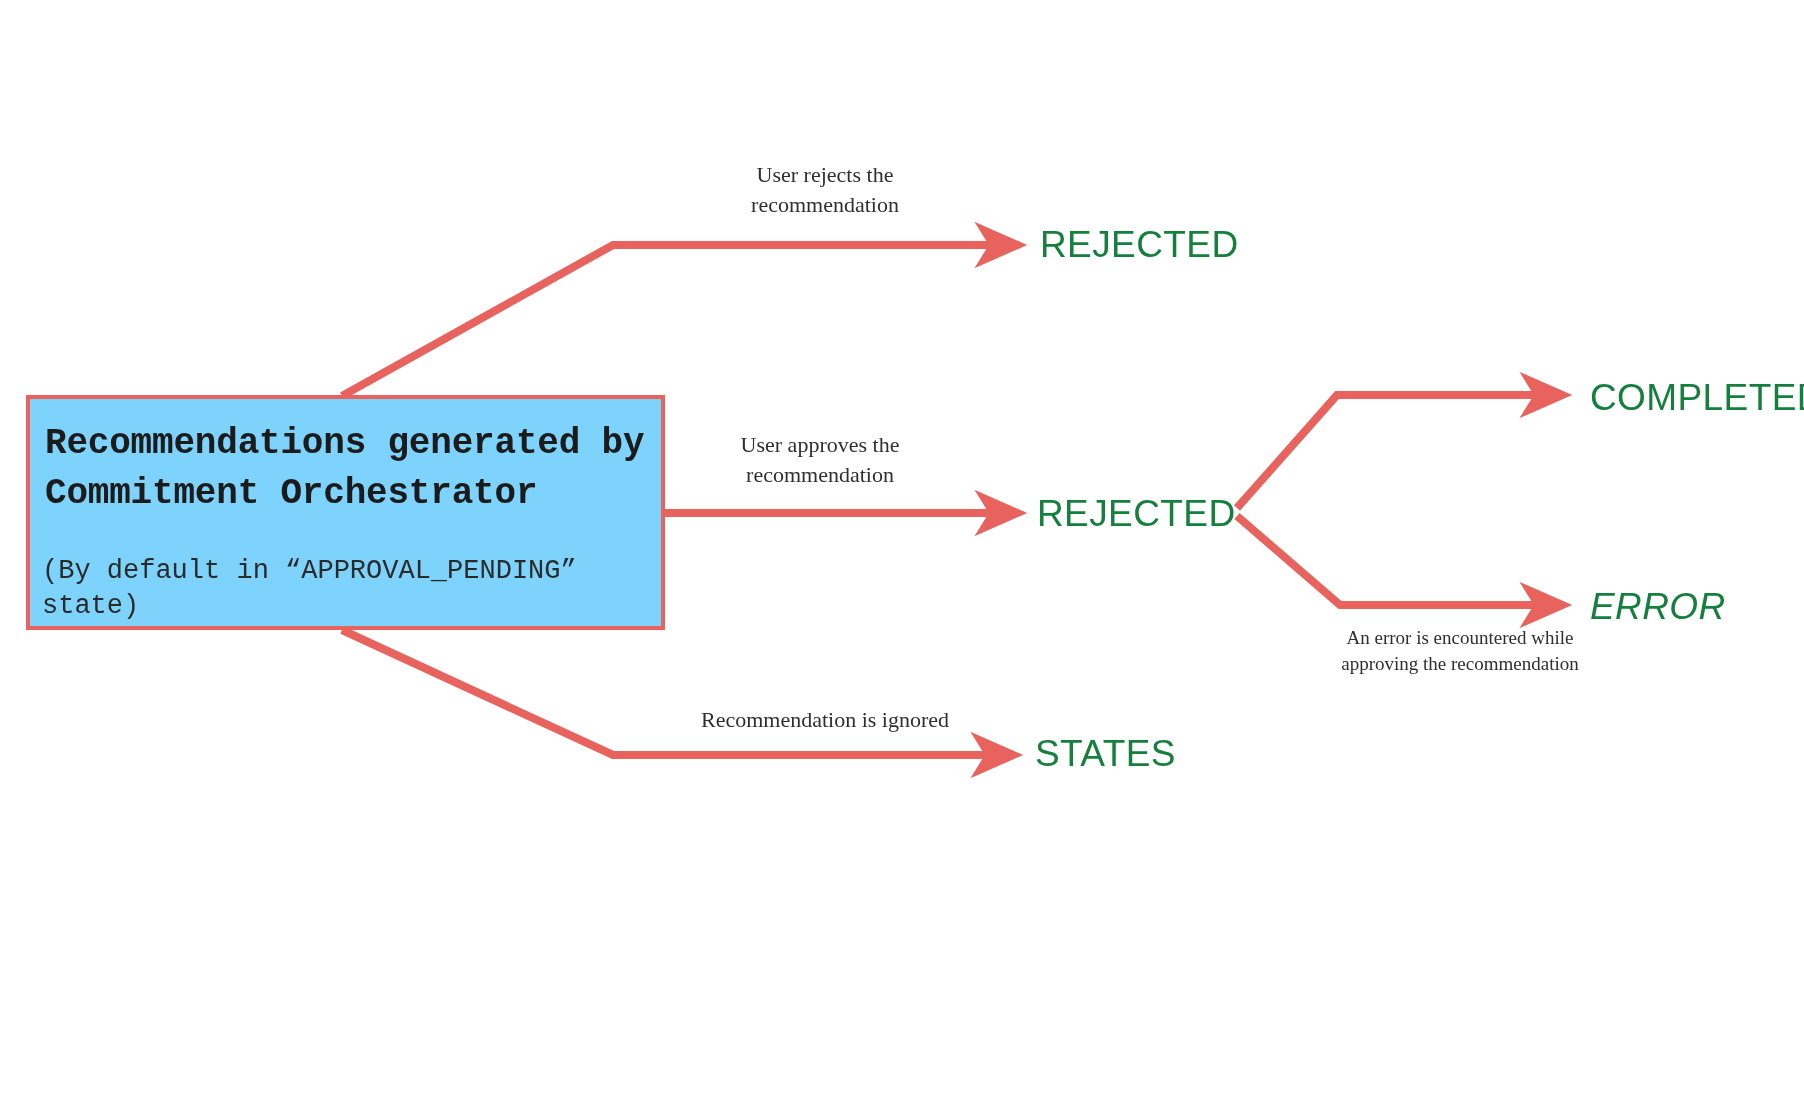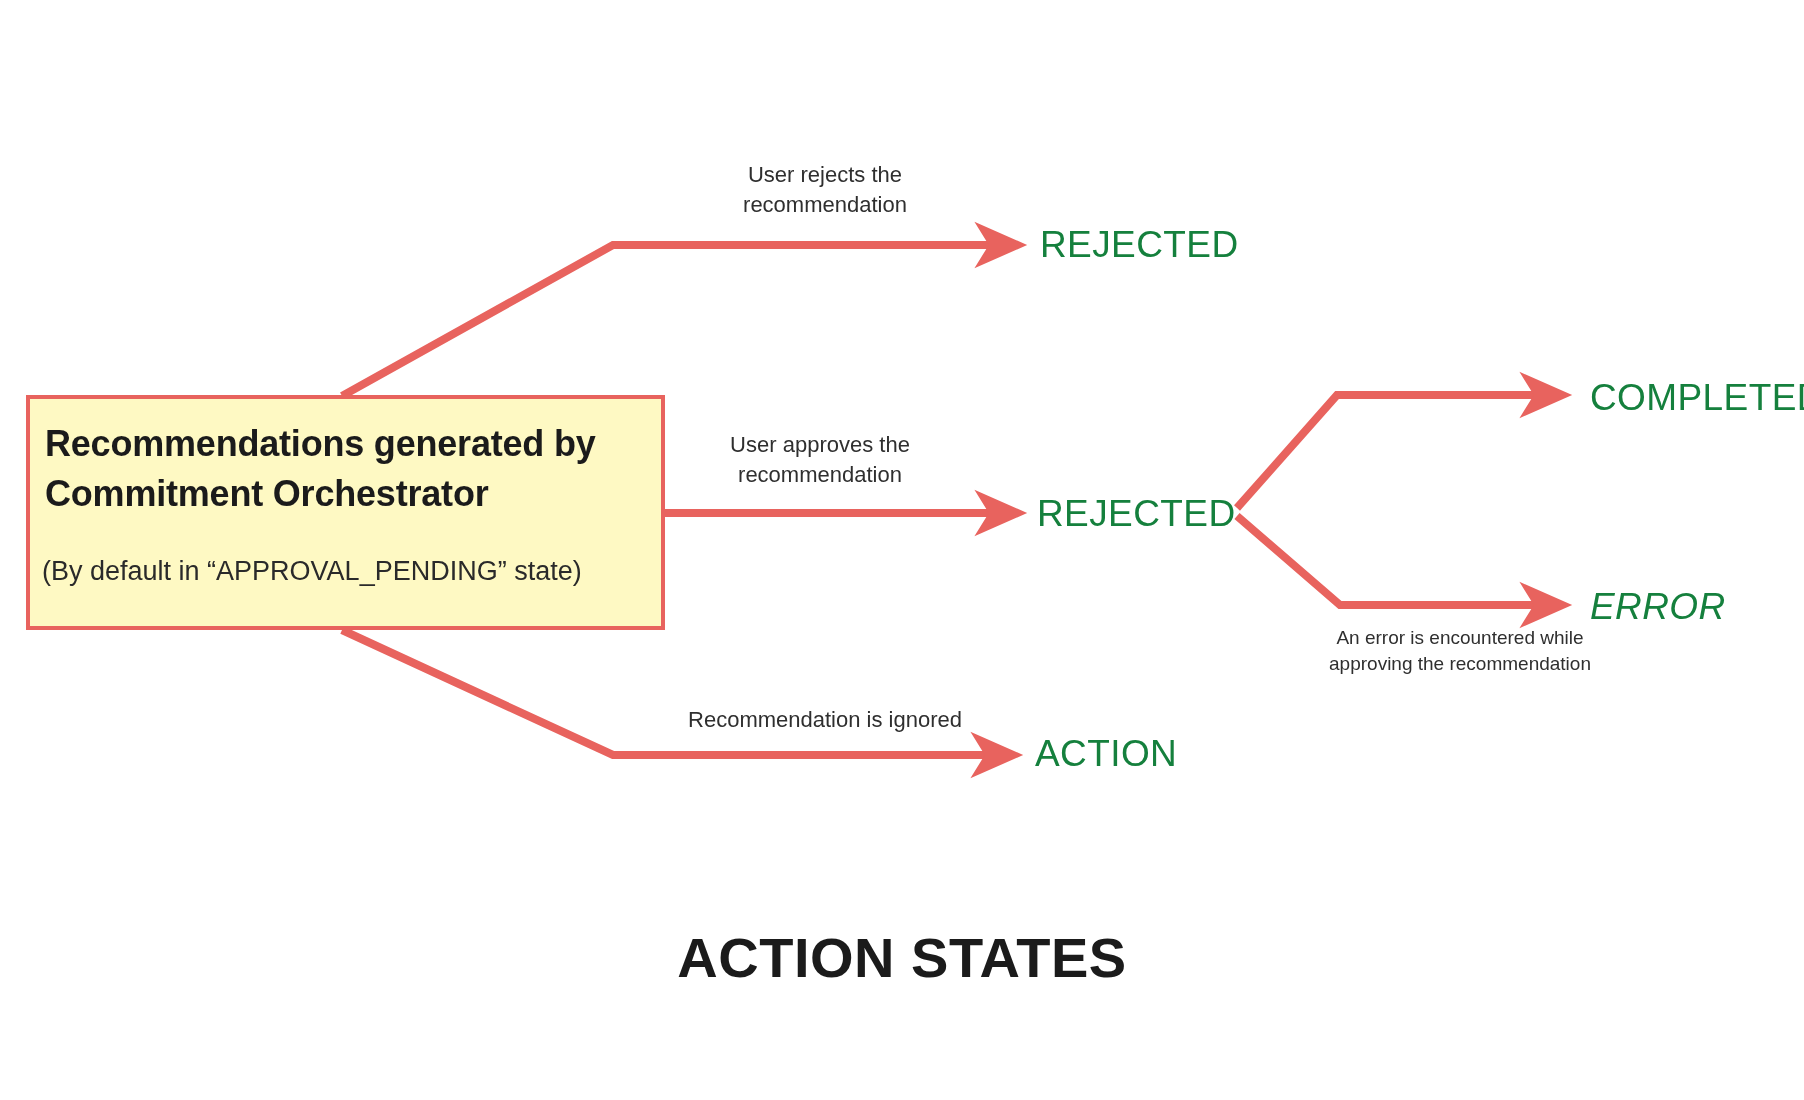--- a/index.html
+++ b/index.html
@@ -30,21 +30,22 @@
 
   
   .source-box {
     position: absolute;
     left: 26px;
     top: 395px;
     width: 639px;
     height: 235px;
     border: 4px solid #e8635e;
     box-sizing: border-box;
-    background: #fef9c3;
+    background: #7dd3fc;
+    font-family: Liberation Mono, monospace;
   }
   .source-title {
     position: absolute;
     left: 15px;
     top: 20px;
     width: 606px;
     font-size: 36px;
     font-weight: 700;
     line-height: 1.38;
     letter-spacing: -0.2px;
@@ -79,20 +80,21 @@
 
   
   .edge-caption {
     position: absolute;
     font-size: 22px;
     font-weight: 400;
     line-height: 1.35;
     color: #2f2f2f;
     text-align: center;
     white-space: pre-line;
+    font-family: Liberation Serif, serif;
   }
   .cap-reject  { left: 660px; top: 160px; width: 330px; }
   .cap-approve { left: 655px; top: 430px; width: 330px; }
   .cap-expire  { left: 600px; top: 705px; width: 450px; }
 
   .edge-caption.small {
     font-size: 19px;
     line-height: 1.38;
   }
   .cap-completed { left: 1310px; top: 330px; width: 330px; }
@@ -148,21 +150,20 @@
   <div class="edge-caption cap-expire">Recommendation is ignored</div>
 
 
   <div class="edge-caption small cap-error">An error is encountered while
 approving the recommendation</div>
 
   <div class="state-label state-rejected">REJECTED</div>
 
   <div class="state-label state-approved">REJECTED</div>
 
-  <div class="state-label state-expired">ACTION</div>
+  <div class="state-label state-expired">STATES</div>
 
   <div class="state-label state-completed">COMPLETED</div>
 
   <div class="state-label state-error">ERROR</div>
 
-  <div class="footer-title">ACTION STATES</div>
 
 </div>
 
 </body></html>

